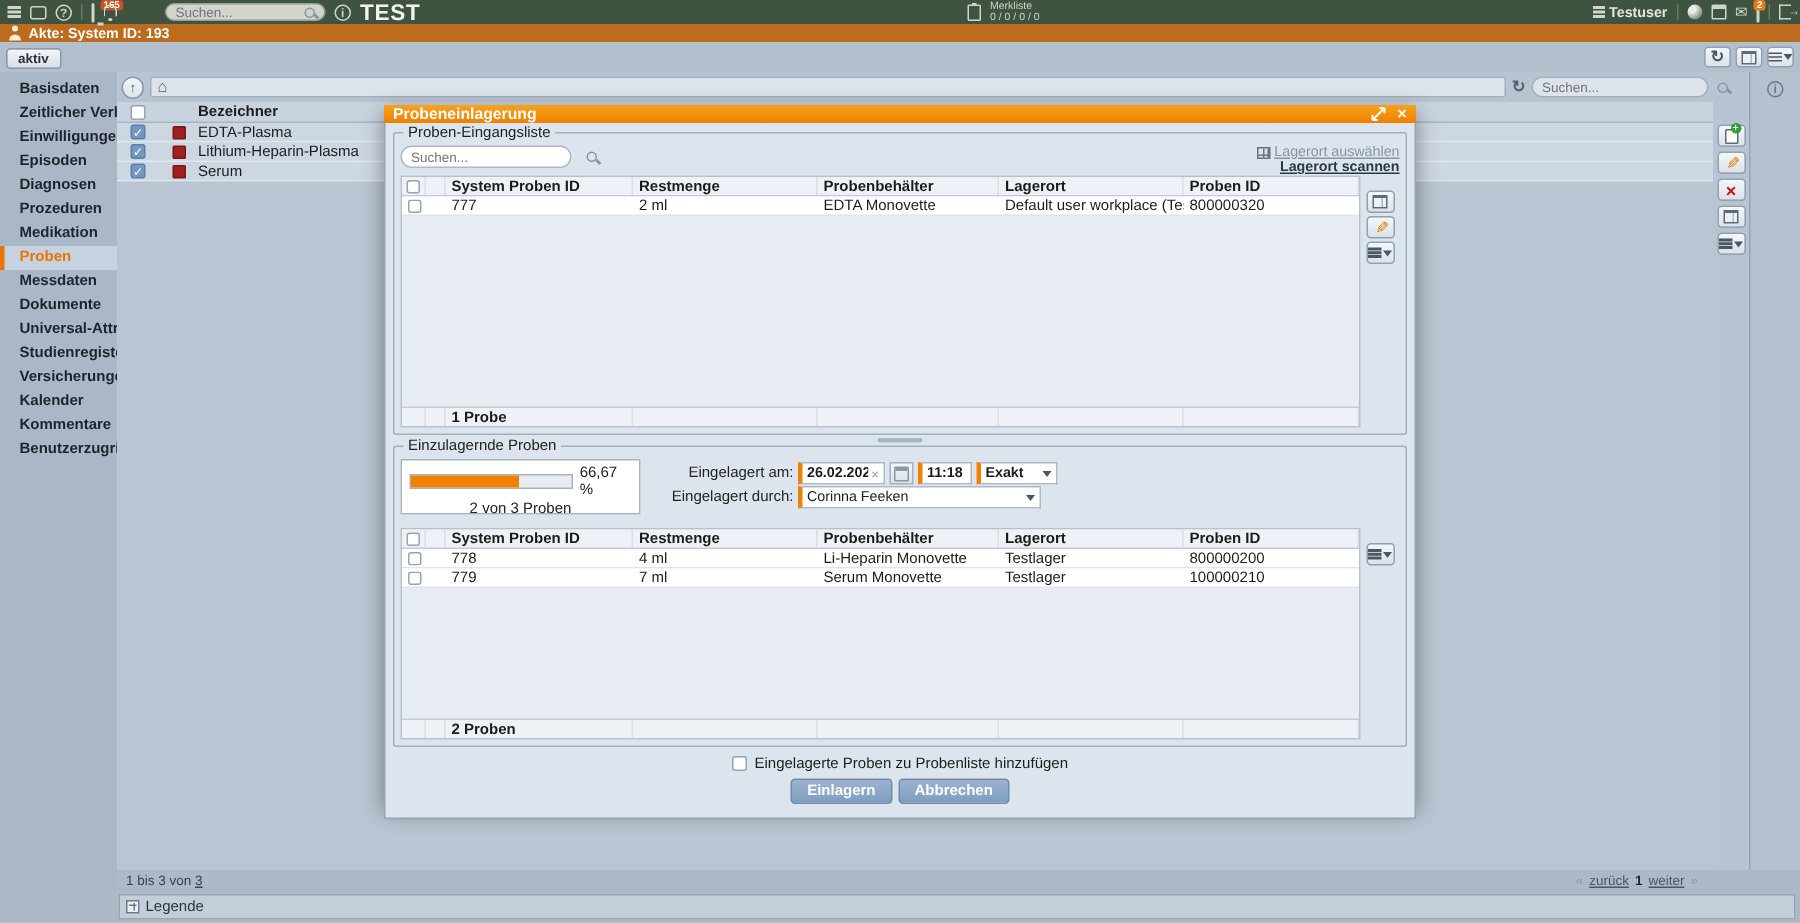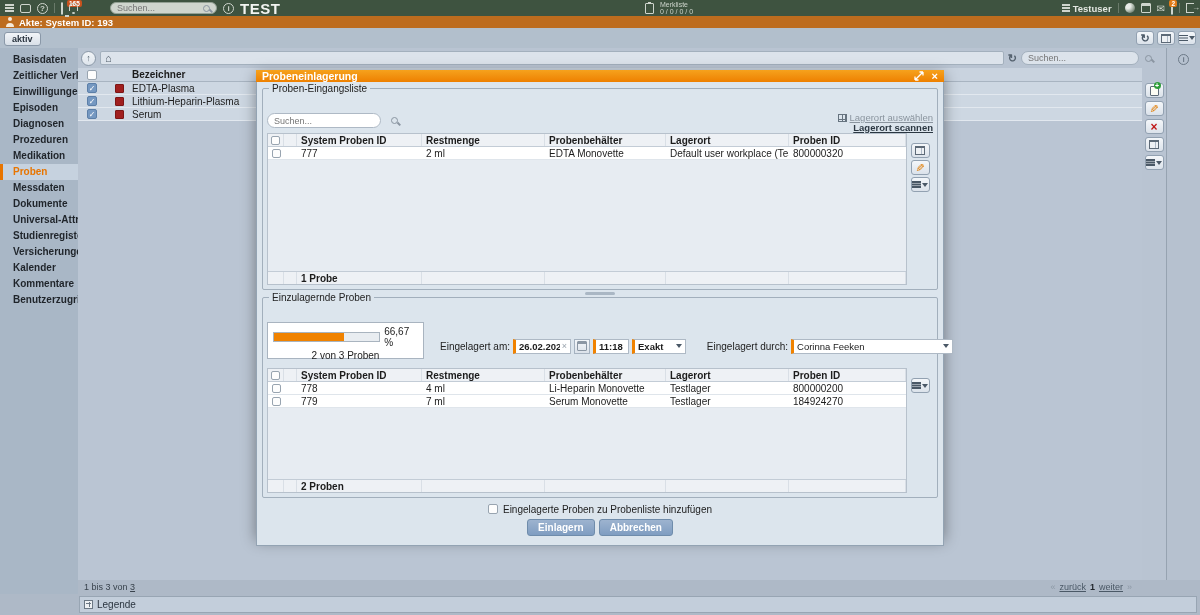--- a/index.html
+++ b/index.html
@@ -105,21 +105,21 @@
   .legende { height:17px; margin:2px 3px 0 79px; background:#c3cedb; border:1px solid #98a5b3; display:flex; align-items:center; gap:4px; padding:0 4px; font-size:10px; color:#2b3540; }
   .expbox { width:9px; height:9px; border:1px solid #6b7885; background:linear-gradient(#6b7885,#6b7885) 50% 2px/5px 1px no-repeat, linear-gradient(#6b7885,#6b7885) 4px 50%/1px 5px no-repeat, #eef1f4; }
 
   
   .dialog { position:absolute; left:256px; top:70px; width:688px; height:467px; display:flex; flex-direction:column; box-shadow:0 4px 14px rgba(0,0,0,.4); }
   .dtitle { height:15px; background:linear-gradient(#f6a21d,#ee8000); display:flex; align-items:center; padding:0 6px; color:#fff; font-weight:bold; font-size:10.5px; }
   .dtitle .dicons { margin-left:auto; display:flex; gap:8px; align-items:center; }
   .dclose { color:#fff; font-weight:bold; font-size:11px; line-height:11px; cursor:pointer; }
   .dbody { flex:1; background:#dce5ed; border:1px solid #93a3b3; border-top:none; padding:6px 5px 4px 5px; display:flex; flex-direction:column; }
 
-  .group { border:1px solid #a2afbc; border-radius:2px; position:relative; padding:24px 4px 4px 4px; display:flex; flex-direction:column; }
+  .group { border:1px solid #a2afbc; border-radius:2px; position:relative; padding:8px 4px 4px 4px; display:flex; flex-direction:column; }
   .glabel { position:absolute; top:-6px; left:6px; background:#dce5ed; padding:0 3px; font-size:10px; color:#222; }
   .g1 { height:202px; }
   .g2 { height:201px; }
   .splitter { height:7px; display:flex; align-items:center; justify-content:center; }
   .splitter div { width:30px; height:3px; background:#aab7c4; border-radius:2px; }
 
   .g1top { height:20px; display:flex; align-items:flex-start; }
   .dsearch { width:114px; height:15px; background:#fff; border:1px solid #aeb9c5; border-radius:8px; display:flex; align-items:center; padding:0 6px; }
   .dsearch input { flex:1; border:none; outline:none; background:transparent; font-size:9px; color:#8a95a0; font-family:inherit; }
   .links { margin-left:auto; display:flex; flex-direction:column; align-items:flex-end; line-height:10px; }
@@ -141,21 +141,21 @@
   .c2 { width:125px; flex:none; } .c3 { width:123px; flex:none; } .c4 { width:121px; flex:none; } .c5 { width:123px; flex:none; } .c6 { flex:1; }
   .rail { width:26px; display:flex; flex-direction:column; align-items:center; gap:2px; padding-top:10px; flex:none; }
 
   .g2top { height:46px; display:flex; }
   .progbox { width:160px; height:37px; background:#fff; border:1px solid #a9b4c0; padding:3px 5px; }
   .pline { display:flex; align-items:center; gap:4px; }
   .ptrack { width:116px; height:10px; border:1px solid #a9b4bf; background:#e9edf1; }
   .pfill { height:100%; background:#f08200; }
   .ppct { font-size:10px; color:#222; }
   .pcap { text-align:center; margin-top:2px; color:#222; }
-  .fields { display:flex; flex-direction:row; gap:16px; padding-top:2px; }
+  .fields { margin-left:16px; display:flex; flex-direction:column; gap:1px; padding-top:2px; }
   .frow { display:flex; align-items:center; gap:3px; }
   .flab { width:86px; text-align:right; color:#222; }
   .finput { height:15px; background:#fff; border:1px solid #aeb9c5; border-left:3px solid #f08200; display:flex; align-items:center; padding:0 3px; font-weight:bold; }
   .finput input { border:none; outline:none; font-size:9.5px; font-weight:bold; width:100%; font-family:inherit; color:#1c1c1c; background:transparent; }
   .fdate { width:58px; } .fdate .clr { color:#98a2ac; font-weight:normal; font-size:9px; margin-left:2px; cursor:pointer; }
   .ftime { width:36px; }
   .fsel { width:54px; justify-content:space-between; cursor:pointer; }
   .fsel span { font-weight:bold; font-size:9.5px; }
   .fcombo { width:162px; justify-content:space-between; cursor:pointer; }
   .calbtn { width:16px; height:15px; background:linear-gradient(#f4f7fa,#dbe2ea); border:1px solid #a5b2c0; display:flex; align-items:center; justify-content:center; }
@@ -496,21 +496,21 @@
           </div>
           <div class="trow data">
             <span class="c c0">
                 <span class="cb"></span>
               </span>
             <span class="c c1"></span>
             <span class="c c2">779</span>
             <span class="c c3">7 ml</span>
             <span class="c c4">Serum Monovette</span>
             <span class="c c5">Testlager</span>
-            <span class="c c6">184924270</span>
+            <span class="c c6">100000210</span>
           </div>
           <div class="trow foot">
             <span class="c c0"></span>
               <span class="c c1"></span>
             <span class="c c2">2 Proben</span>
             <span class="c c3"></span>
               <span class="c c4"></span>
               <span class="c c5"></span>
               <span class="c c6"></span>
           </div>

